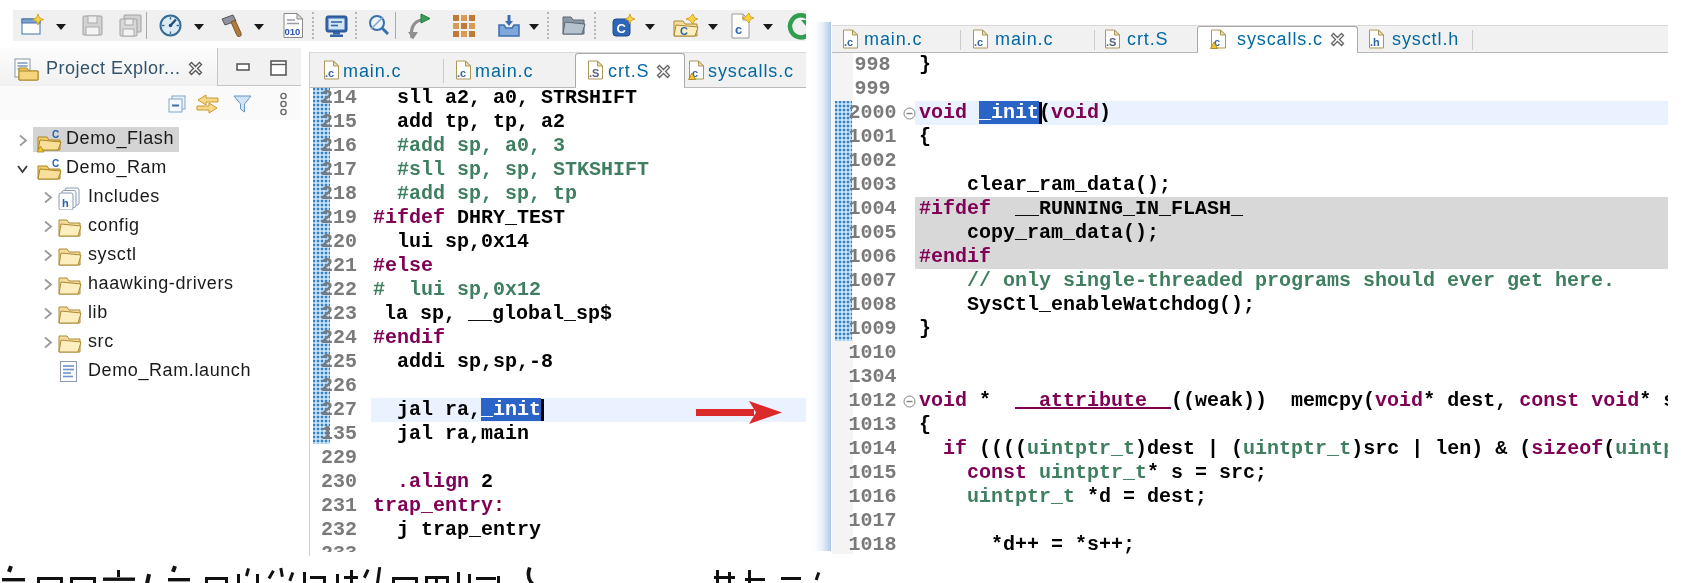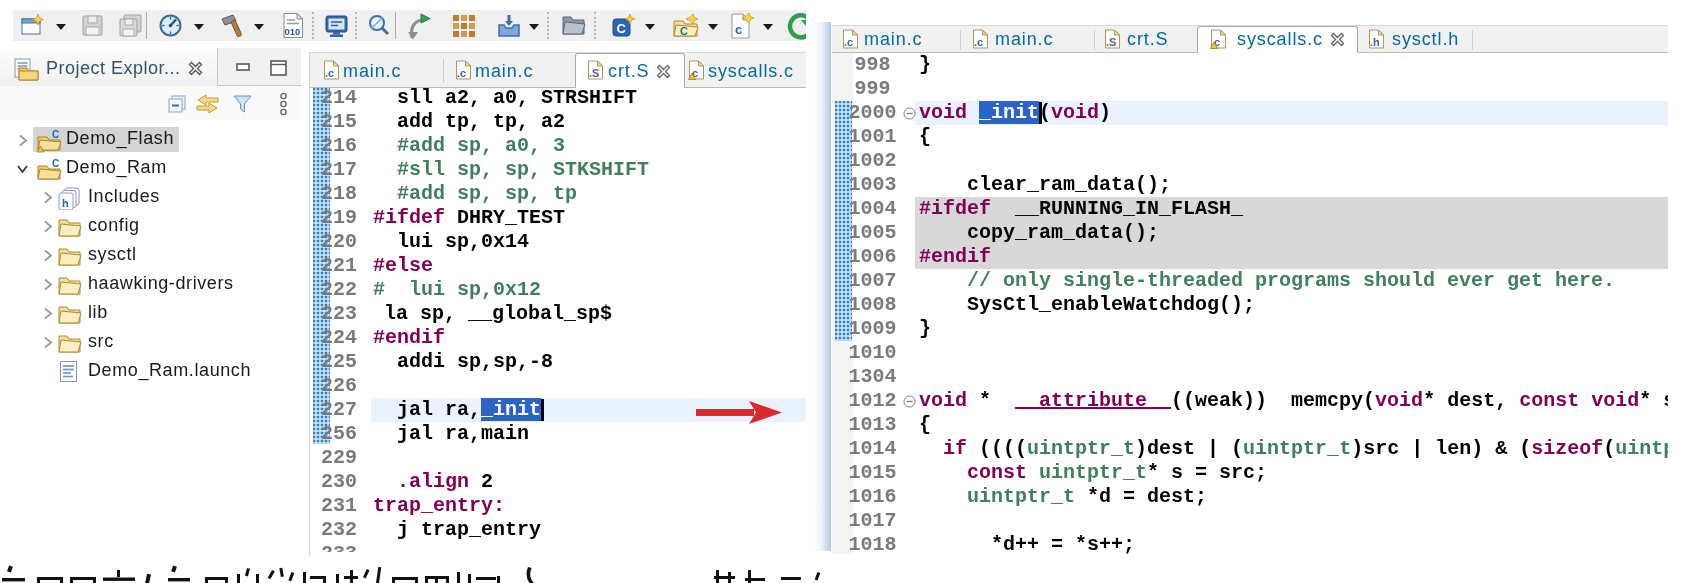--- a/index.html
+++ b/index.html
@@ -312,21 +312,21 @@
   <div class="row num" style="left:0;top:94px;width:58px">218</div>
   <div class="row num" style="left:0;top:118px;width:58px">219</div>
   <div class="row num" style="left:0;top:142px;width:58px">220</div>
   <div class="row num" style="left:0;top:166px;width:58px">221</div>
   <div class="row num" style="left:0;top:190px;width:58px">222</div>
   <div class="row num" style="left:0;top:214px;width:58px">223</div>
   <div class="row num" style="left:0;top:238px;width:58px">224</div>
   <div class="row num" style="left:0;top:262px;width:58px">225</div>
   <div class="row num" style="left:0;top:286px;width:58px">226</div>
   <div class="row num" style="left:0;top:310px;width:58px">227</div>
-  <div class="row num" style="left:0;top:334px;width:58px">256</div>
+  <div class="row num" style="left:0;top:334px;width:58px">135</div>
   <div class="row num" style="left:0;top:358px;width:58px">229</div>
   <div class="row num" style="left:0;top:382px;width:58px">230</div>
   <div class="row num" style="left:0;top:406px;width:58px">231</div>
   <div class="row num" style="left:0;top:430px;width:58px">232</div>
   <div class="row num" style="left:0;top:454px;width:58px">233</div>
   <div class="row" style="left:63px;top:-2px">  sll a2, a0, STRSHIFT</div>
   <div class="row" style="left:63px;top:22px">  add tp, tp, a2</div>
   <div class="row c" style="left:63px;top:46px">  #add sp, a0, 3</div>
   <div class="row c" style="left:63px;top:70px">  #sll sp, sp, STKSHIFT</div>
   <div class="row c" style="left:63px;top:94px">  #add sp, sp, tp</div>

